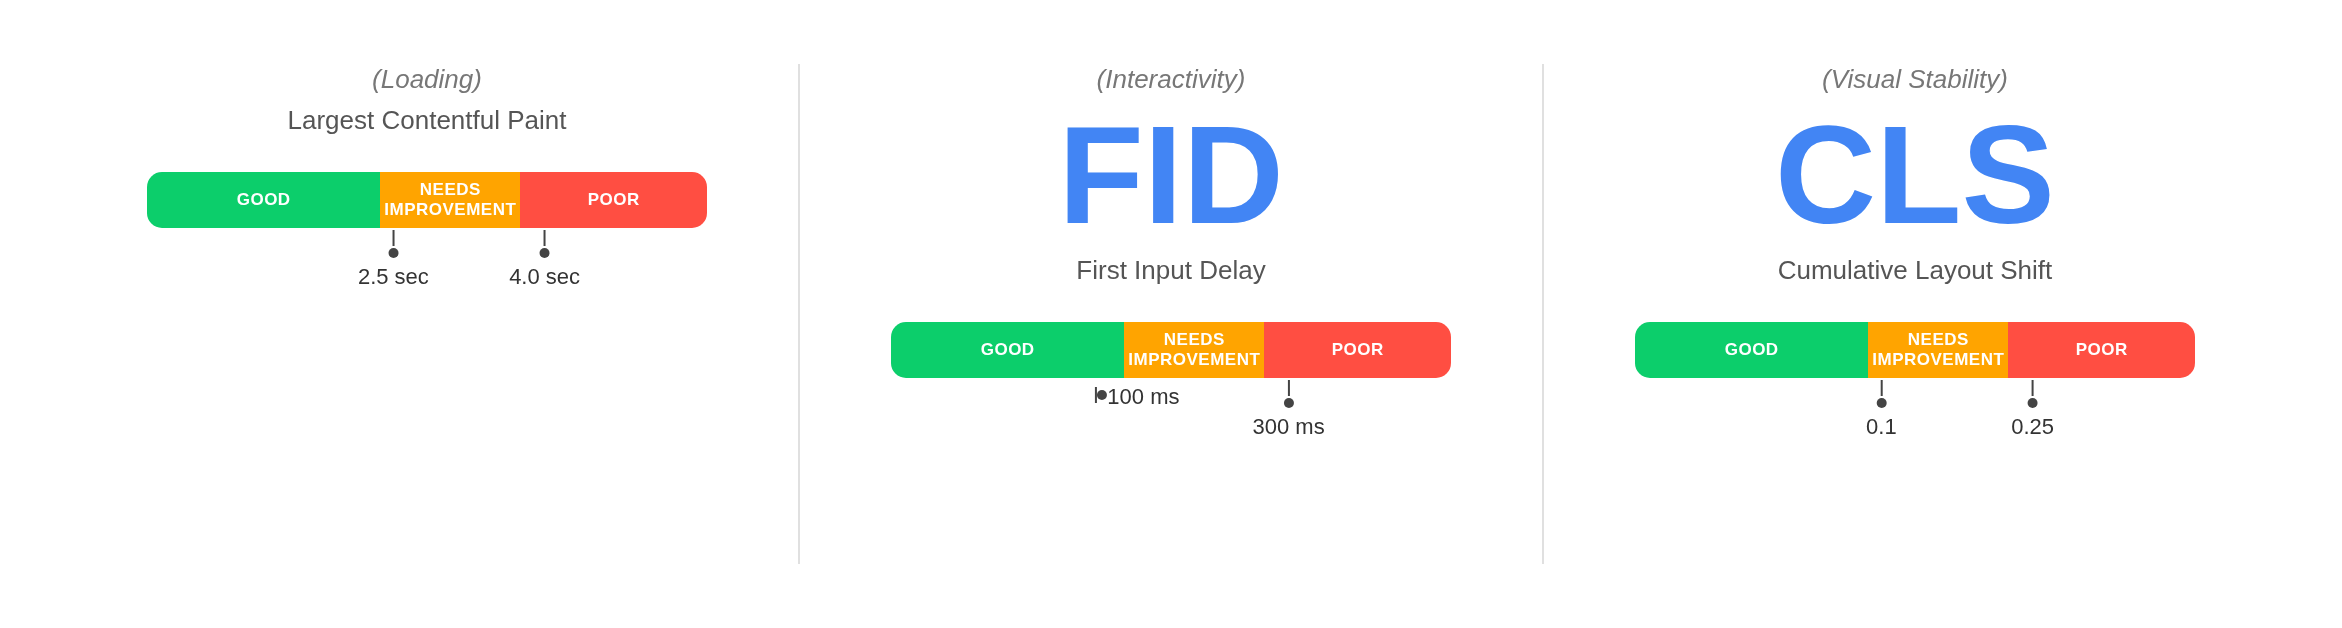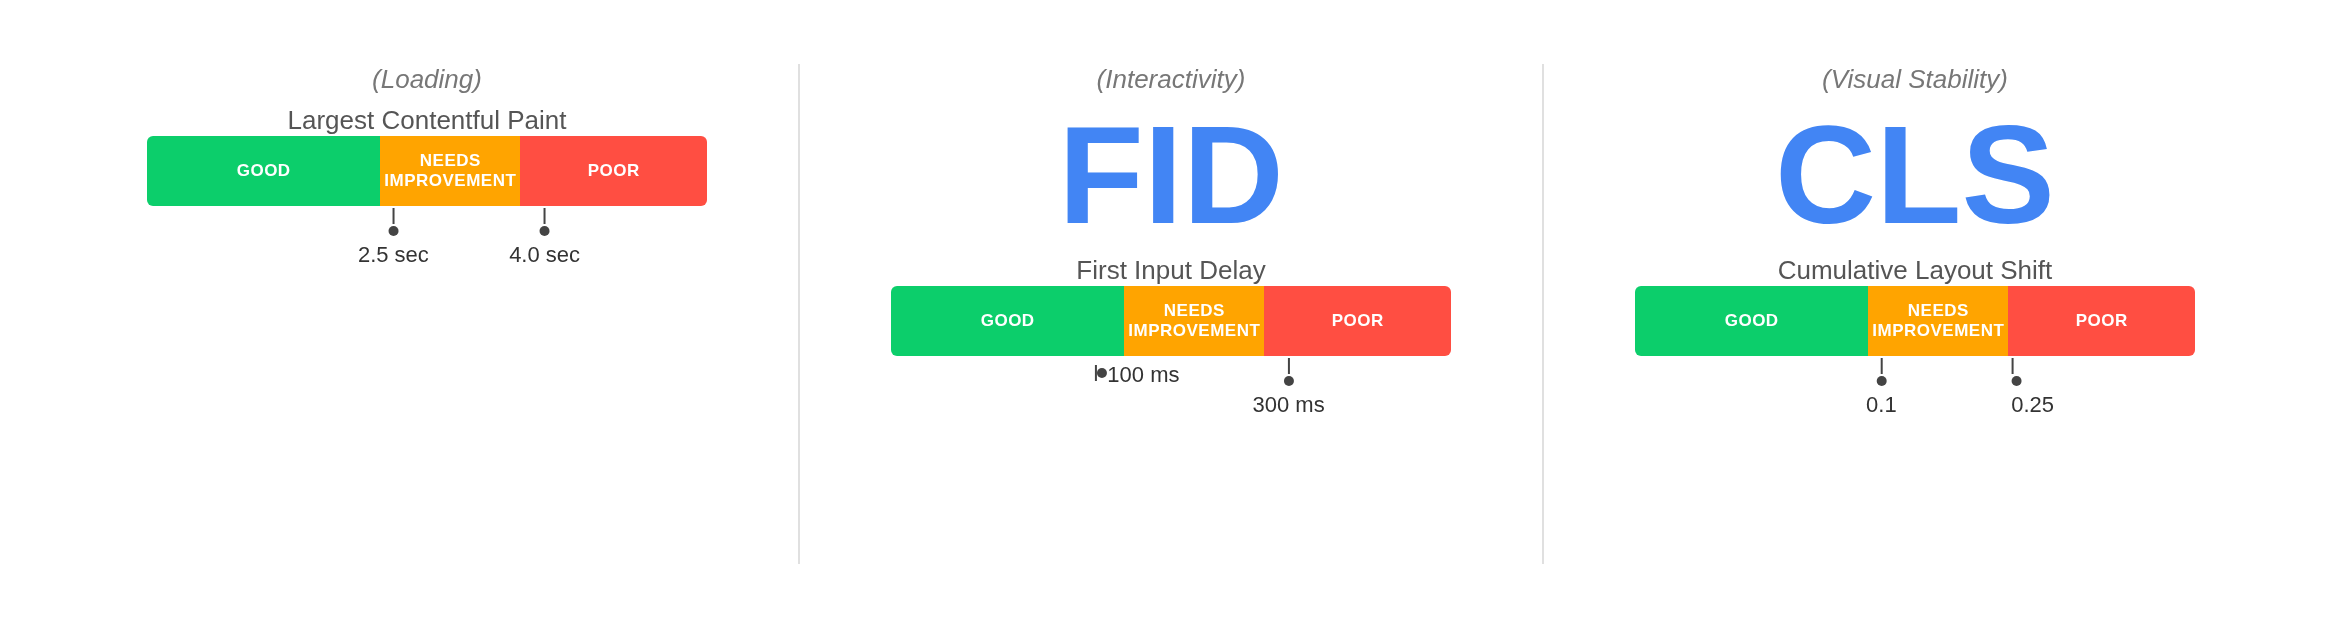--- a/index.html
+++ b/index.html
@@ -35,30 +35,31 @@
     .metric-acronym {
       font-size: 140px;
       font-weight: 900;
       color: #4285F4;
       line-height: 1;
       margin-bottom: 10px;
     }
     .metric-name {
       font-size: 26px;
       color: #555;
+      margin-bottom: 36px;
     }
     .bar-container {
       width: 100%;
       max-width: 560px;
       position: relative;
     }
     .bar {
       display: flex;
-      height: 70px;
-      border-radius: 6px;
+      height: 56px;
+      border-radius: 15px;
       overflow: hidden;
     }
     .bar-good {
       background: #0CCE6B;
       display: flex;
       align-items: center;
       justify-content: center;
       flex: 2.5;
     }
     .bar-needs {
@@ -204,21 +205,21 @@
         <div class="bar-poor">
           <span class="bar-label">POOR</span>
         </div>
       </div>
       <div class="markers" style="position:relative; height:60px;">
         <div class="marker" style="position:absolute; left:44%; transform:translateX(-50%); display:flex; flex-direction:column; align-items:center;">
           <div style="width:2px; height:16px; background:#444;"></div>
           <div style="width:10px; height:10px; border-radius:50%; background:#444; margin: 2px 0;"></div>
           <span class="marker-value">0.1</span>
         </div>
-        <div class="marker" style="position:absolute; left:71%; transform:translateX(-50%); display:flex; flex-direction:column; align-items:flex-start;">
+        <div class="marker" style="position:absolute; left:71%; transform:translateX(-50%); display:flex; flex-direction:column; align-items:center;">
           <div style="width:2px; height:16px; background:#444;"></div>
           <div style="width:10px; height:10px; border-radius:50%; background:#444; margin: 2px 0;"></div>
           <span class="marker-value">0.25</span>
         </div>
       </div>
     </div>
   </div>
 </div>
 
 </body></html>

